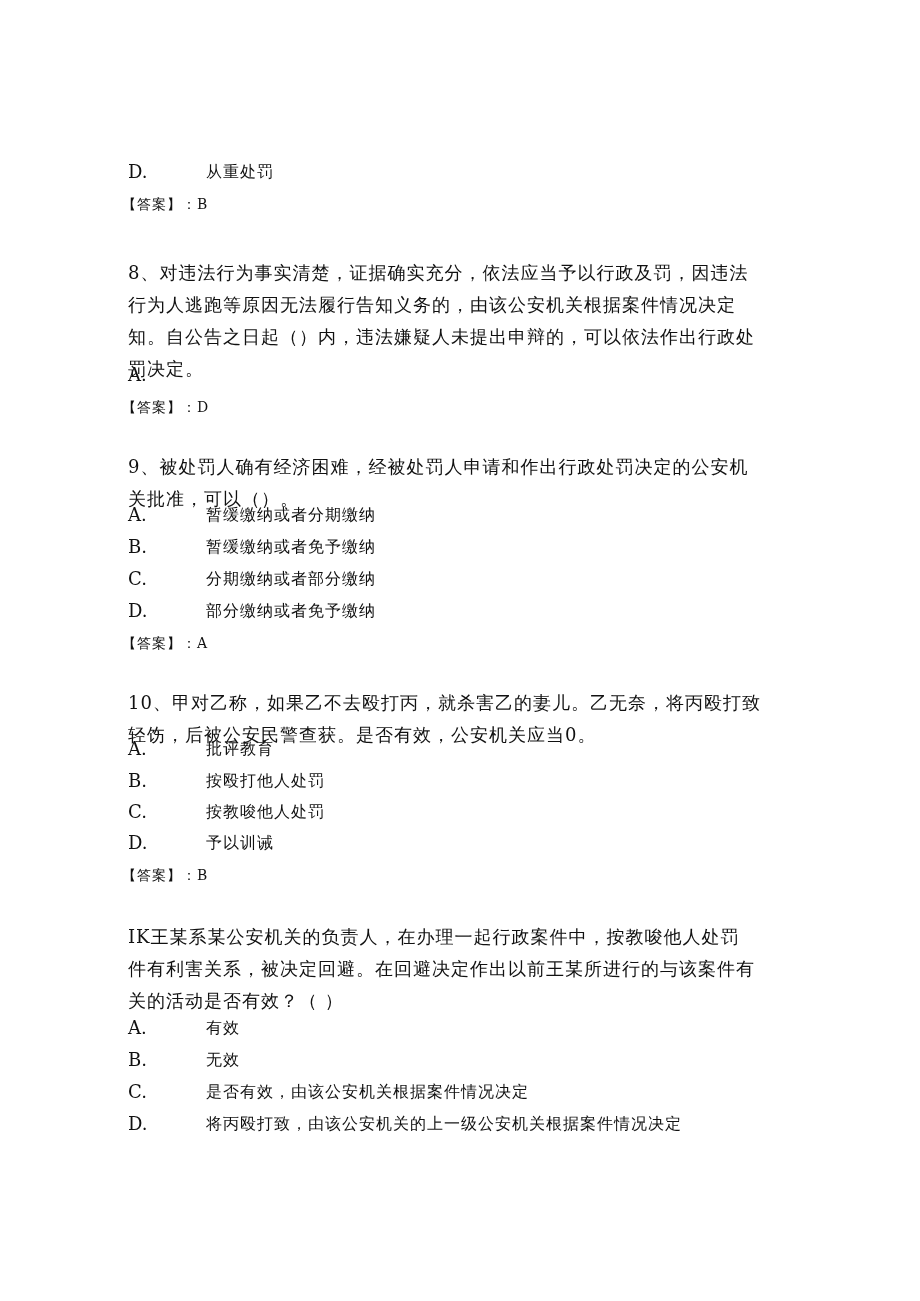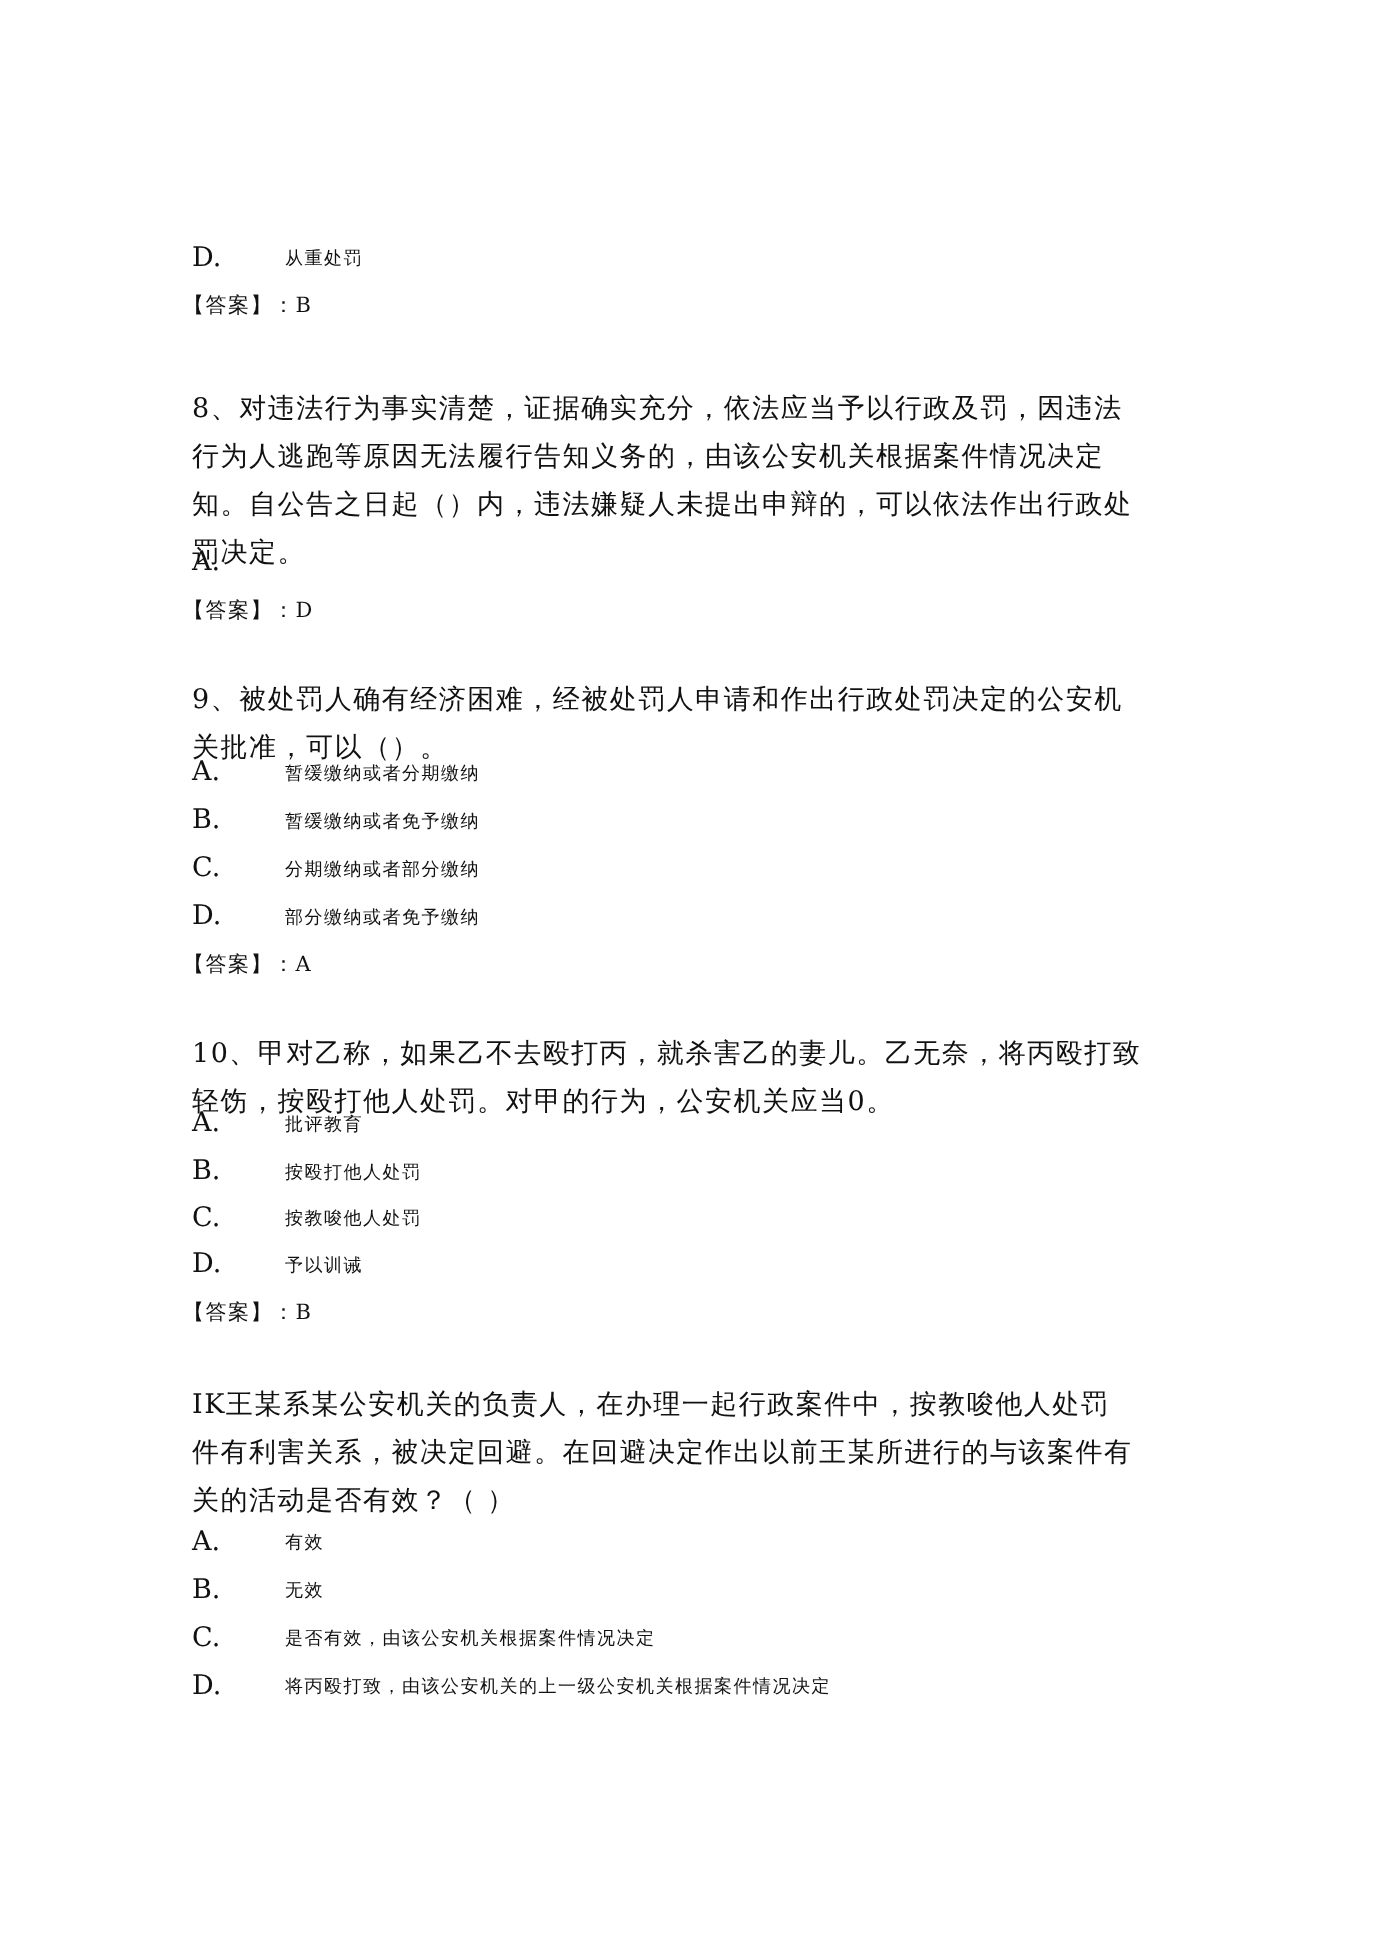--- a/index.html
+++ b/index.html
@@ -1,20 +1,20 @@
 <!DOCTYPE html>
 <html><head>
 <meta charset="utf-8">
 <style>
   html,body{margin:0;padding:0;background:#fff;}
   body{width:920px;height:1301px;position:relative;overflow:hidden;
        font-family:"DejaVu Serif","Liberation Serif",serif;color:#111;}
   .line{position:absolute;left:128px;font-size:18px;line-height:22px;white-space:nowrap;letter-spacing:1px;margin-top:16px;}
   .opt-letter{position:absolute;left:128px;font-size:18px;line-height:22px;}
-  .opt-text{position:absolute;left:190px;font-size:12px;line-height:22px;letter-spacing:1px;white-space:nowrap;}
+  .opt-text{position:absolute;left:206px;font-size:16px;line-height:22px;letter-spacing:1px;white-space:nowrap;font-family:Liberation Serif, serif;}
   .answer{position:absolute;left:128px;font-size:14px;line-height:22px;letter-spacing:1px;}
 </style>
 </head>
 <body>
 
 <div class="opt-letter" style="top:161px">D.</div>
 <div class="opt-text" style="top:161px">从重处罚</div>
 <div class="answer" style="top:193px;left:122px">【答案】：B</div>
 
 <div class="line" style="top:246px">8、对违法行为事实清楚，证据确实充分，依法应当予以行政及罚，因违法</div>
@@ -30,21 +30,21 @@
 <div class="opt-text" style="top:504px">暂缓缴纳或者分期缴纳</div>
 <div class="opt-letter" style="top:536px">B.</div>
 <div class="opt-text" style="top:536px">暂缓缴纳或者免予缴纳</div>
 <div class="opt-letter" style="top:568px">C.</div>
 <div class="opt-text" style="top:568px">分期缴纳或者部分缴纳</div>
 <div class="opt-letter" style="top:600px">D.</div>
 <div class="opt-text" style="top:600px">部分缴纳或者免予缴纳</div>
 <div class="answer" style="top:632px;left:122px">【答案】：A</div>
 
 <div class="line" style="top:676px">10、甲对乙称，如果乙不去殴打丙，就杀害乙的妻儿。乙无奈，将丙殴打致</div>
-<div class="line" style="top:708px">轻饬，按殴打他人处罚。对甲的行为，公安机关应当0。</div>
+<div class="line" style="top:708px">轻饬，后被公安民警查获。是否有效，公安机关应当0。</div>
 <div class="opt-letter" style="top:738px">A.</div>
 <div class="opt-text" style="top:738px">批评教育</div>
 <div class="opt-letter" style="top:770px">B.</div>
 <div class="opt-text" style="top:770px">按殴打他人处罚</div>
 <div class="opt-letter" style="top:801px">C.</div>
 <div class="opt-text" style="top:801px">按教唆他人处罚</div>
 <div class="opt-letter" style="top:832px">D.</div>
 <div class="opt-text" style="top:832px">予以训诫</div>
 <div class="answer" style="top:864px;left:122px">【答案】：B</div>
 

